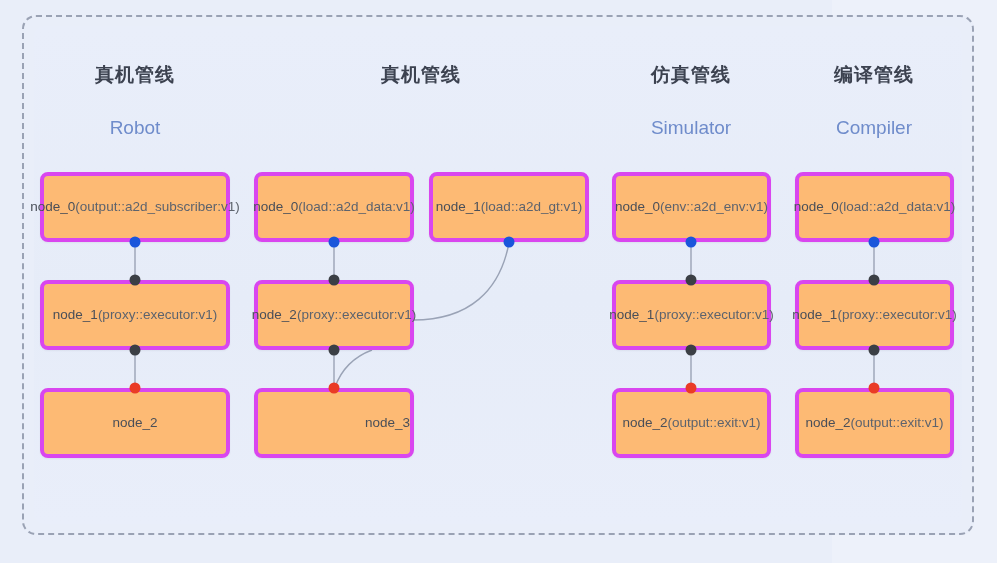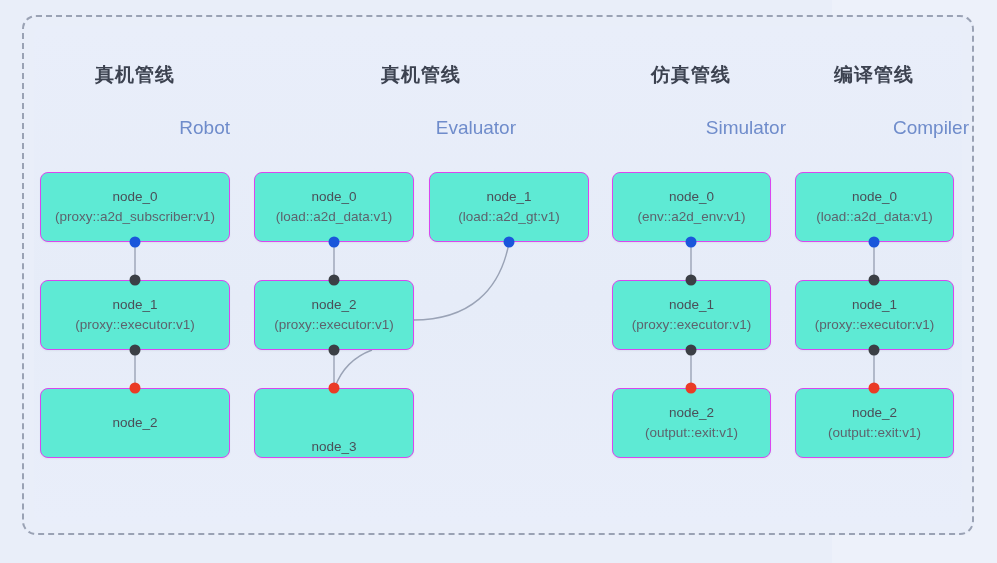--- a/index.html
+++ b/index.html
@@ -60,31 +60,30 @@
     font-weight: bold;
     color: #3c4250;
     letter-spacing: 1px;
     white-space: nowrap;
   }
   .col-sub {
     font-size: 19px;
     color: #6f8ccb;
     white-space: nowrap;
     margin-top: 29px;
-    text-align: right;
   }
   .node {
     position: absolute;
     box-sizing: border-box;
-    background: #5eead4;
-    border: 1px solid #d946ef;
+    background: #fdba74;
+    border: 4px solid #d946ef;
     border-radius: 8px;
     box-shadow: 0 1px 2px rgba(40,50,80,0.06);
     display: flex;
-    flex-direction: column;
+    flex-direction: row;
     align-items: center;
     justify-content: center;
   }
   .node-title {
     font-size: 13.5px;
     color: #4a4f58;
     line-height: 20px;
   }
   .node-sub {
     font-size: 13.5px;
@@ -109,21 +108,20 @@
 
   <div id="frame"></div>
   <div id="wash"></div>
 
   <div class="col-head" style="left:40px; top:62px; width:190px;">
     <div class="col-title">真机管线</div>
     <div class="col-sub">Robot</div>
   </div>
   <div class="col-head" style="left:326px; top:62px; width:190px;">
     <div class="col-title">真机管线</div>
-    <div class="col-sub">Evaluator</div>
   </div>
   <div class="col-head" style="left:779px; top:62px; width:190px;">
     <div class="col-title">编译管线</div>
     <div class="col-sub">Compiler</div>
   </div>
   <div class="col-head" style="left:596px; top:62px; width:190px;">
     <div class="col-title">仿真管线</div>
     <div class="col-sub">Simulator</div>
   </div>
 
@@ -141,21 +139,21 @@
 
     <line x1="691" y1="242" x2="691" y2="279" stroke="#9aa3b6" stroke-width="1.4"></line>
     <line x1="691" y1="350" x2="691" y2="387" stroke="#9aa3b6" stroke-width="1.4"></line>
 
     <line x1="874" y1="242" x2="874" y2="279" stroke="#9aa3b6" stroke-width="1.4"></line>
     <line x1="874" y1="350" x2="874" y2="387" stroke="#9aa3b6" stroke-width="1.4"></line>
   </svg>
 
   <div class="node" style="left:40px; top:172px; width:190px; height:70px;">
     <div class="node-title">node_0</div>
-    <div class="node-sub">(proxy::a2d_subscriber:v1)</div>
+    <div class="node-sub">(output::a2d_subscriber:v1)</div>
   </div>
   <div class="node" style="left:40px; top:280px; width:190px; height:70px;">
     <div class="node-title">node_1</div>
     <div class="node-sub">(proxy::executor:v1)</div>
   </div>
   <div class="node" style="left:40px; top:388px; width:190px; height:70px;">
     <div class="node-title">node_2</div>
   </div>
   <div class="port blue" style="left:135px; top:242px;"></div>
   <div class="port black" style="left:135px; top:280px;"></div>

